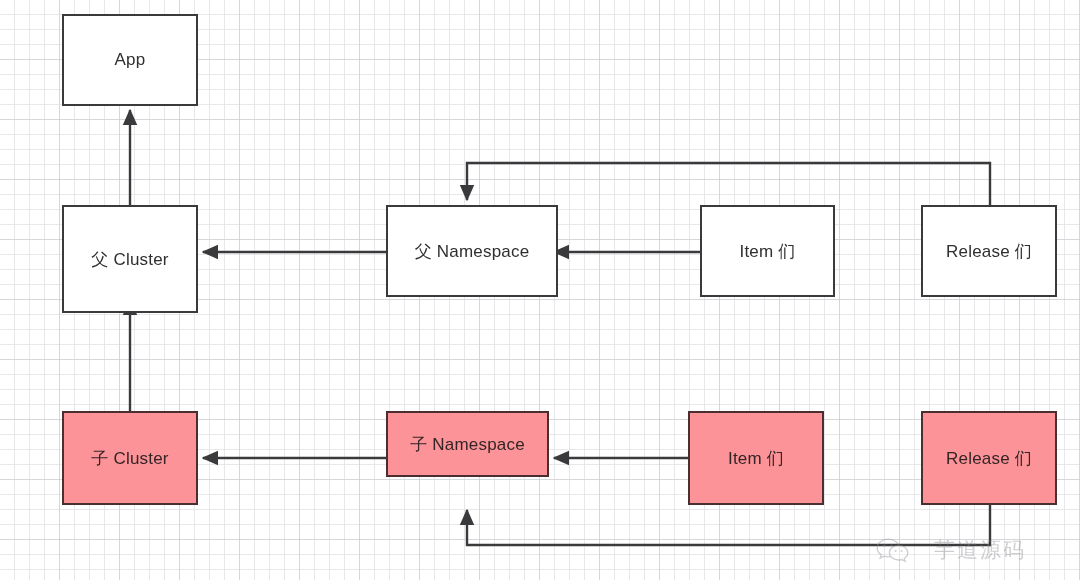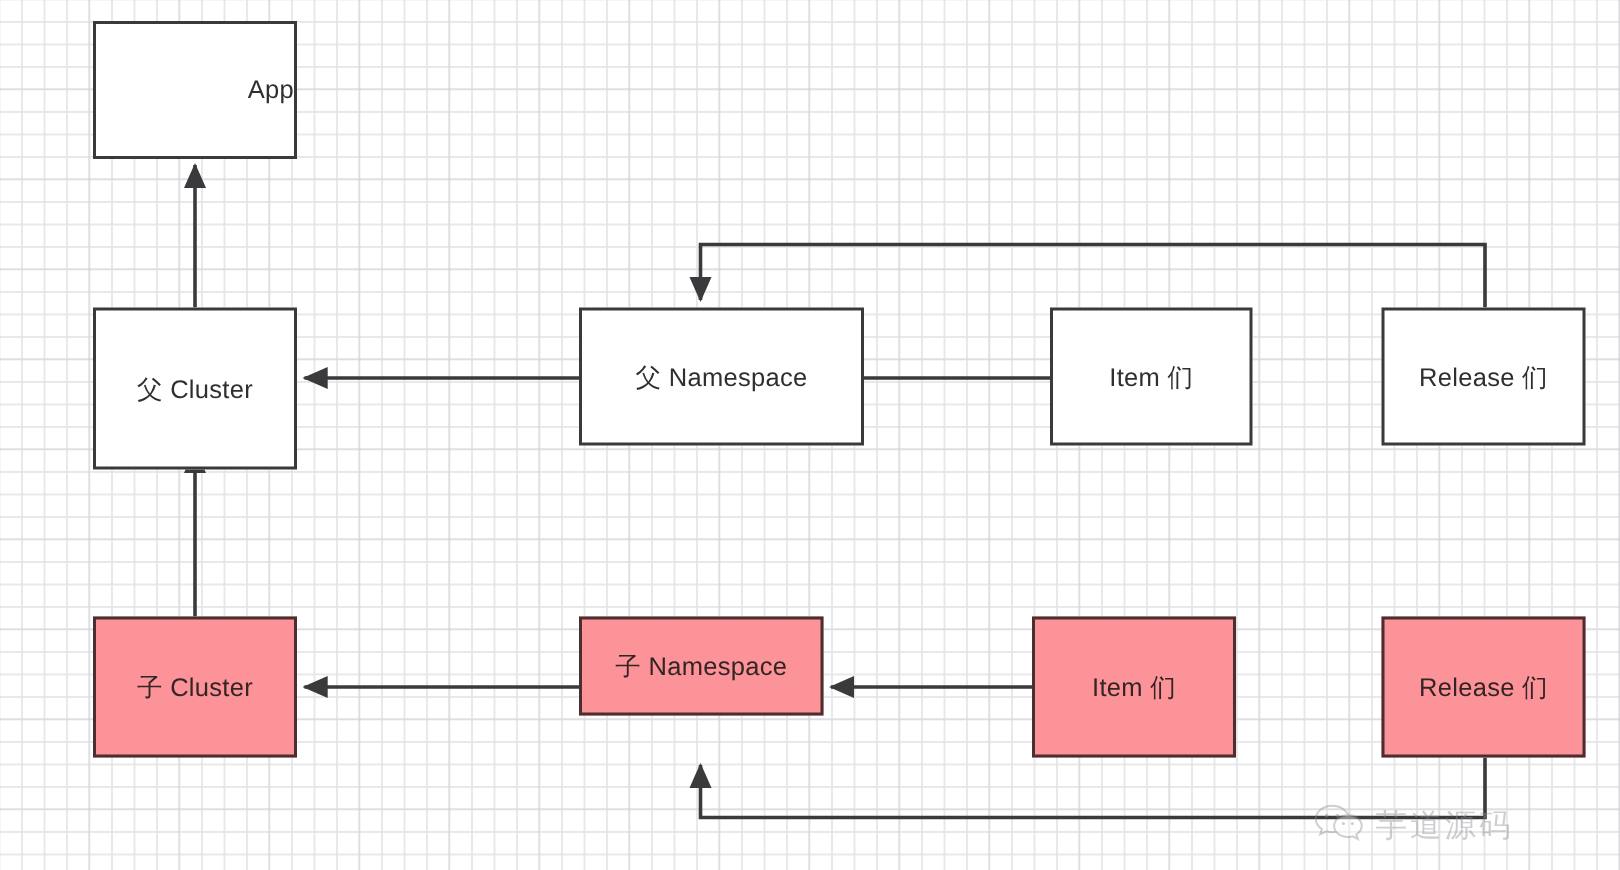--- a/index.html
+++ b/index.html
@@ -64,22 +64,22 @@
   .node-label {
     pointer-events: none;
   }
 
   
   #watermark {
     position: absolute;
     left: 876px;
     top: 536px;
     display: flex;
-    align-items: flex-start;
-    gap: 7px;
+    align-items: flex-end;
+    gap: 24px;
     opacity: 0.42;
     z-index: 3;
     pointer-events: none;
   }
   #watermark .wm-text {
     font-family: "DejaVu Sans", "Liberation Sans", sans-serif;
     font-size: 21px;
     color: #8d8d92;
     letter-spacing: 2px;
     white-space: nowrap;
@@ -110,29 +110,29 @@
 
     <path d="M 990 205 L 990 163 L 467 163 L 467 200" fill="none" stroke="#3a3a3c" stroke-width="2.4" stroke-linejoin="miter" marker-end="url(#arrowhead)"></path>
 
     <path d="M 386 458 L 203 458" fill="none" stroke="#3a3a3c" stroke-width="2.4" marker-end="url(#arrowhead)"></path>
 
     <path d="M 688 458 L 554 458" fill="none" stroke="#3a3a3c" stroke-width="2.4" marker-end="url(#arrowhead)"></path>
 
     <path d="M 990 505 L 990 545 L 467 545 L 467 510" fill="none" stroke="#3a3a3c" stroke-width="2.4" stroke-linejoin="miter" marker-end="url(#arrowhead)"></path>
   </svg>
 
-  <div class="node" style="left:62px; top:14px; width:136px; height:92px;justify-content:flex-end;">
+  <div class="node" style="left:62px; top:14px; width:136px; height:92px;">
     <span class="node-label">App</span>
   </div>
 
   <div class="node" style="left:62px; top:205px; width:136px; height:108px;">
     <span class="node-label">父 Cluster</span>
   </div>
 
-  <div class="node" style="left:386px; top:205px; width:190px; height:92px;">
+  <div class="node" style="left:386px; top:205px; width:172px; height:92px;">
     <span class="node-label">父 Namespace</span>
   </div>
 
   <div class="node" style="left:700px; top:205px; width:135px; height:92px;">
     <span class="node-label">Item 们</span>
   </div>
 
   <div class="node" style="left:921px; top:205px; width:136px; height:92px;">
     <span class="node-label">Release 们</span>
   </div>

